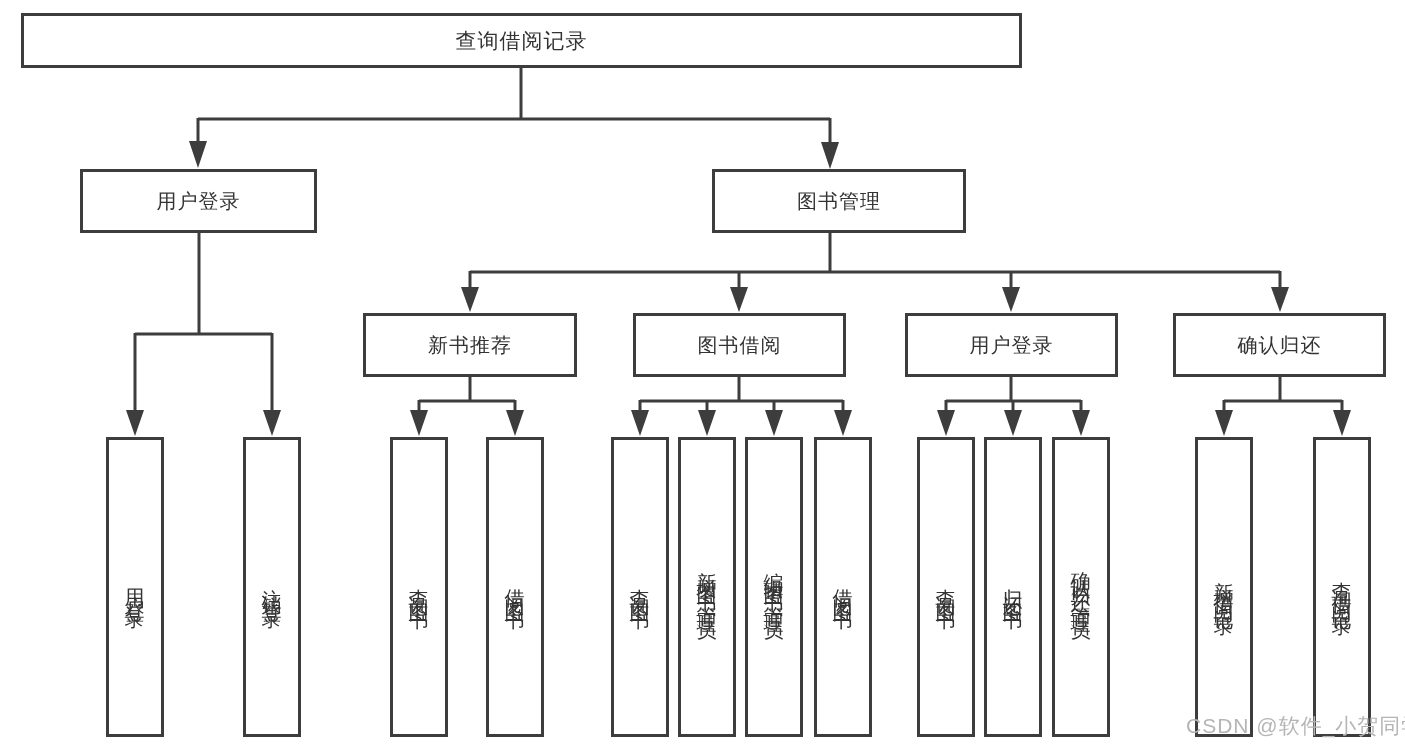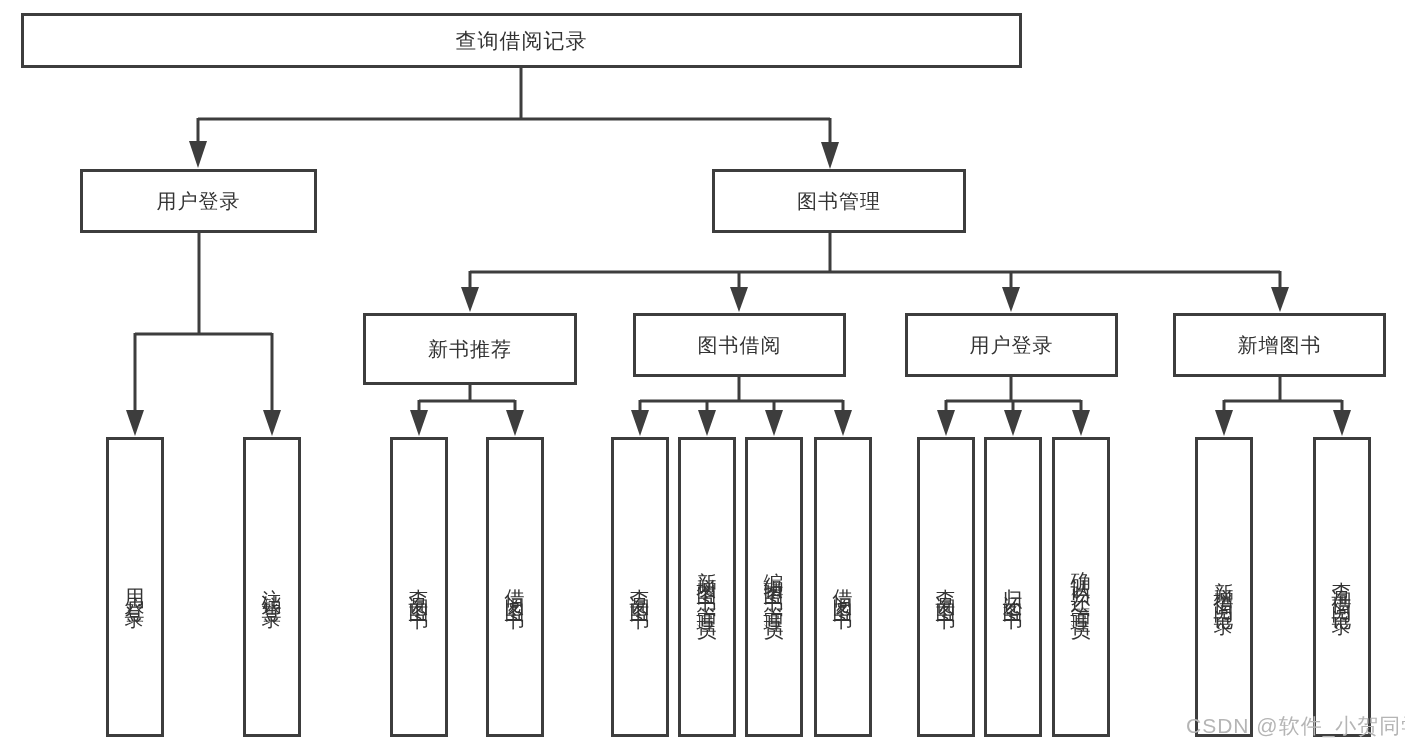--- a/index.html
+++ b/index.html
@@ -122,24 +122,24 @@
       <polygon points="1215,410 1233,410 1224,436"></polygon>
       <polygon points="1333,410 1351,410 1342,436"></polygon>
     </g>
   </svg>
 
   <div class="node root" style="left:21px; top:13px; width:1001px; height:55px;">查询借阅记录</div>
 
   <div class="node" style="left:80px; top:169px; width:237px; height:64px;">用户登录</div>
   <div class="node" style="left:712px; top:169px; width:254px; height:64px;">图书管理</div>
 
-  <div class="node" style="left:363px; top:313px; width:214px; height:72px;">新书推荐</div>
+  <div class="node" style="left:363px; top:313px; width:214px; height:64px;">新书推荐</div>
   <div class="node" style="left:633px; top:313px; width:213px; height:64px;text-align:right;">图书借阅</div>
   <div class="node" style="left:905px; top:313px; width:213px; height:64px;">用户登录</div>
-  <div class="node" style="left:1173px; top:313px; width:213px; height:64px;">新增图书</div>
+  <div class="node" style="left:1173px; top:313px; width:213px; height:64px;">确认归还</div>
 
   <div class="node vnode" style="left:106px; top:437px; width:58px; height:300px;">
     <span class="vtext">用户登录</span>
   </div>
   <div class="node vnode" style="left:243px; top:437px; width:58px; height:300px;">
     <span class="vtext">注销登录</span>
   </div>
 
   <div class="node vnode" style="left:390px; top:437px; width:58px; height:300px;">
     <span class="vtext">查询图书</span>

